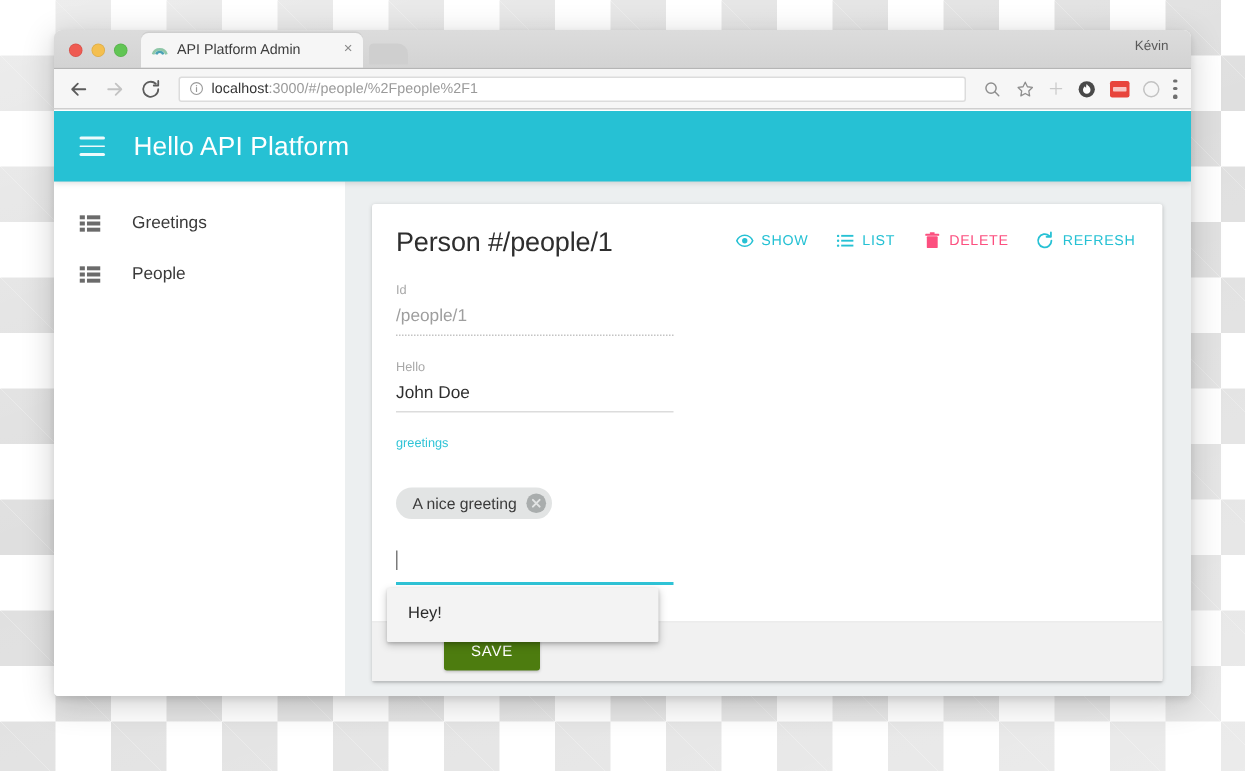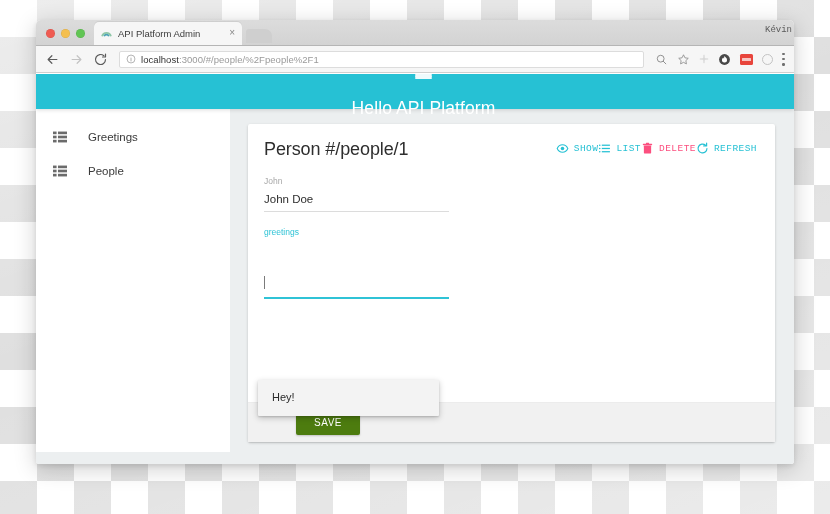--- a/index.html
+++ b/index.html
@@ -91,25 +91,24 @@
   .tab-new {
     width: 26px;
     height: 14px;
     margin-left: 4px;
     margin-bottom: 2px;
     background: #cfcfcf;
     border-radius: 3px 7px 0 0;
   }
   .profile-name {
     position: absolute;
-    right: 2px;
+    right: 15px;
     top: 5px;
     font-size: 9px;
     color: #5a5a5a;
-    font-family: Liberation Mono, monospace;
   }
 
   
   .toolbar {
     height: 27px;
     background: #f6f6f6;
     border-bottom: 1px solid #cfcfcf;
     display: flex;
     align-items: center;
     padding: 0 9px;
@@ -144,30 +143,29 @@
   
   .viewport {
     position: absolute;
     top: 54px; left: 0; right: 0; bottom: 0;
     background: #eceff0;
     overflow: hidden;
   }
 
   
   .appbar {
-    height: 35px;
+    height: 47px;
     background: #26c1d4;
     display: flex;
     align-items: center;
     padding: 0 0 0 17px;
     gap: 19px;
     box-shadow: 0 1px 4px rgba(0,0,0,0.14);
     position: relative;
     z-index: 5;
-    flex-direction: column;
   }
   .hamburger { width: 17px; height: 13px; display: flex; flex-direction: column; justify-content: space-between; }
   .hamburger i { display: block; height: 1.7px; background: rgba(255,255,255,0.92); border-radius: 1px; }
   .app-title { color: #ffffff; font-size: 17.5px; font-weight: normal; letter-spacing: 0.1px; }
 
   
   .body-split { display: flex; height: calc(100% - 47px); justify-content: center; }
 
   .sidebar {
     width: 194px;
@@ -206,21 +204,21 @@
     align-items: center;
     padding: 15px 18px 4px 16px;
   }
   .card-title {
     font-size: 18px;
     color: #2e2e2e;
     font-weight: normal;
     flex: 1 1 auto;
     letter-spacing: -0.1px;
   }
-  .actions { display: flex; align-items: center; padding-bottom: 2px; font-family: Liberation Mono, monospace; }
+  .actions { display: flex; align-items: center; gap: 18px; padding-bottom: 2px; }
   .action {
     display: flex;
     align-items: center;
     gap: 5px;
     cursor: pointer;
   }
   .action-label {
     font-size: 9.5px;
     letter-spacing: 0.45px;
     color: #26c1d4;
@@ -473,32 +471,44 @@
                   <path d="M19.6 1.8v5.4h-5.4" fill="none" stroke="#26c1d4" stroke-width="2.2" stroke-linecap="round" stroke-linejoin="round"></path>
                 </svg>
                 <span class="action-label">REFRESH</span>
               </div>
 
             </div>
           </div>
 
           <div class="form">
 
-
             <div class="field">
-              <span class="field-label">John</span>
+              <span class="field-label">Id</span>
+              <span class="field-value disabled">/people/1</span>
+              <div class="underline dotted"></div>
+            </div>
+
+            <div class="field">
+              <span class="field-label">Hello</span>
               <span class="field-value">John Doe</span>
               <div class="underline"></div>
             </div>
 
             <div class="field" style="margin-bottom:0">
               <span class="field-label active">greetings</span>
 
               <div class="chips">
                 <br>
+                <div class="chip">
+                  <span class="chip-label">A nice greeting</span>
+                  <svg class="chip-x" viewBox="0 0 24 24">
+                    <circle cx="12" cy="12" r="10.5" fill="#a9adad"></circle>
+                    <path d="M8.4 8.4l7.2 7.2M15.6 8.4l-7.2 7.2" stroke="#e2e4e4" stroke-width="2.1" stroke-linecap="round"></path>
+                  </svg>
+                </div>
               </div>
 
               <div class="chip-input-wrap">
                 <span class="caret"></span>
                 <div class="underline focused"></div>
               </div>
             </div>
 
           </div>
 

